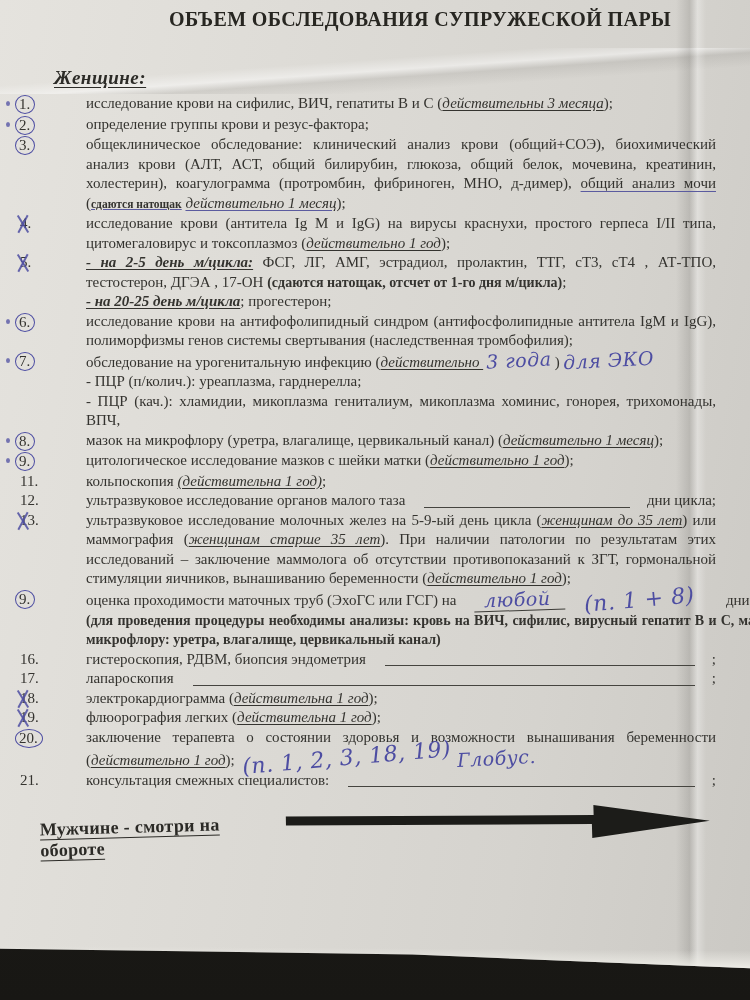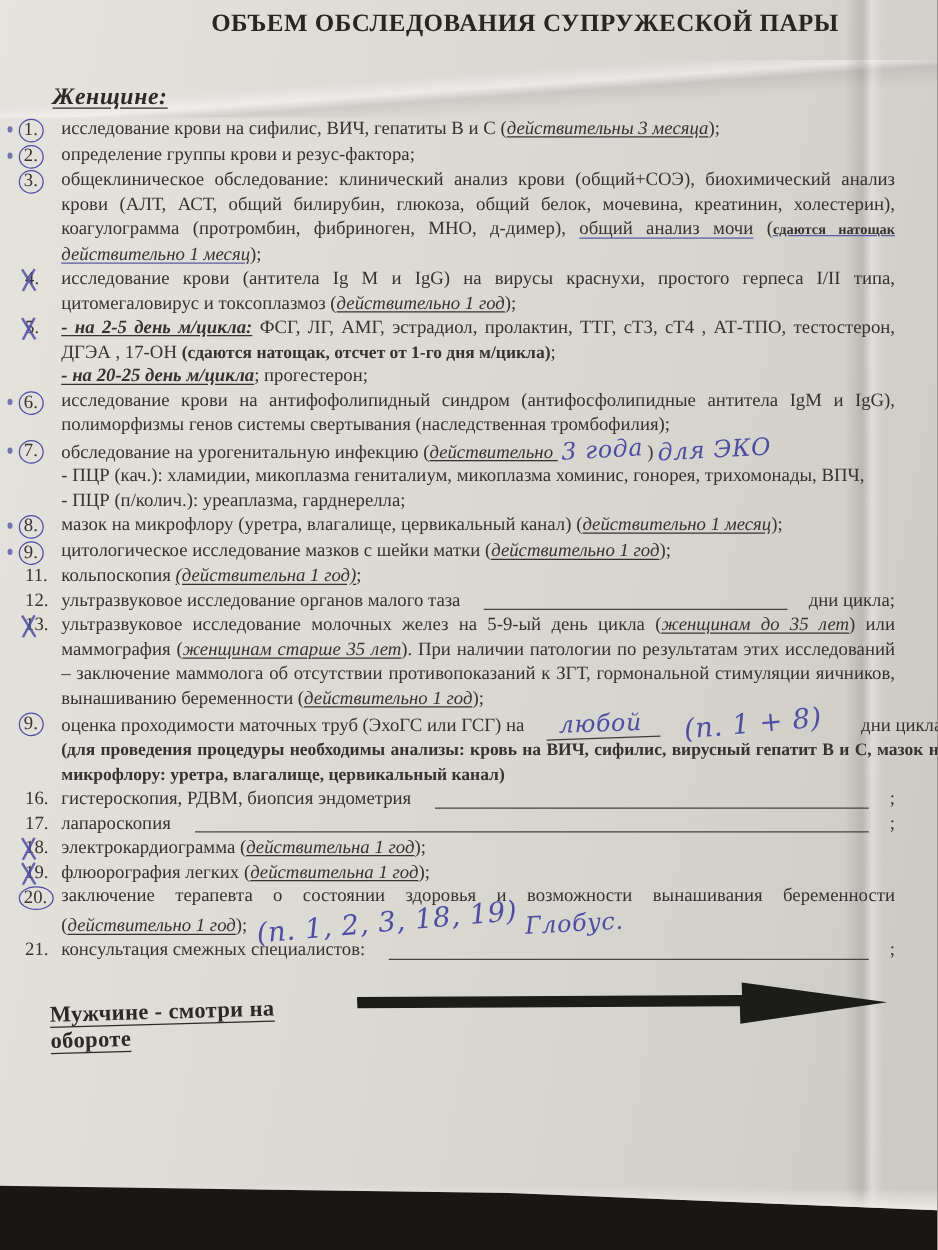--- a/index.html
+++ b/index.html
@@ -30,40 +30,40 @@
     transform:rotate(.4deg);
   }
 
   
   .content{position:absolute;left:16px;right:34px;top:0;padding-top:8px;color:#34332f;}
   .doc-title{
     font-size:20px;font-weight:bold;text-align:center;padding-left:108px;
     letter-spacing:.4px;color:#272621;white-space:nowrap;
   }
   .section-heading{
-    margin:36px 0 5px 26px;font-size:19px;font-weight:bold;font-style:italic;
+    margin:36px 0 5px 38px;font-size:19px;font-weight:bold;font-style:italic;
     text-decoration:underline;text-underline-offset:3px;color:#2c2b27;letter-spacing:.5px;
   }
   #items{font-size:15px;line-height:19.5px;}
   .item{display:flex;}
   .num{flex:0 0 31px;position:relative;padding-left:2px;}
   .nt{display:inline-block;padding:0 2px;}
   .num.circle .nt{
     border:1.5px solid #4d4da2;border-radius:50%;
     padding:0 4px 1px 3px;margin-left:-3px;line-height:16px;margin-top:1px;
   }
   .num.cross .nt::before,.num.cross .nt::after{
     content:"";position:absolute;left:-3px;width:20px;height:2px;top:9px;
     background:#4d4da2;opacity:.85;
   }
   .num.cross .nt::before{transform:rotate(58deg);}
   .num.cross .nt::after{transform:rotate(-62deg);}
   .pd{position:absolute;left:-10px;top:7px;width:4px;height:5px;border-radius:50%;background:#4d4da2;opacity:.75;}
   .ibody{flex:1;}
-  .row{text-align:justify;}
+  .row{text-align:justify;margin-left:37px;}
   .frow{display:flex;align-items:flex-end;text-align:center;gap:14px;}
   .frow > span{white-space:nowrap;}
   .sg-blank{flex:1 1 auto;border-bottom:1.5px solid #45443f;margin:0 3px 3px 5px;min-width:40px;}
   .sg-sp{flex:1 1 auto;}
   .sg-iu{font-style:italic;text-decoration:underline;text-underline-offset:2px;}
   .sg-iup{font-style:italic;text-decoration:underline;text-underline-offset:2px;text-decoration-color:#5b5b9f;}
   .sg-pu{text-decoration:underline;text-underline-offset:3px;text-decoration-color:#5b5b9f;}
   .sg-biu{font-weight:bold;font-style:italic;text-decoration:underline;text-underline-offset:2px;}
   .sg-bb{font-weight:bold;font-size:14px;}
   .sg-bbu{font-weight:bold;font-size:11.5px;text-decoration:underline;text-decoration-color:#5b5b9f;}
@@ -131,22 +131,22 @@
         <div class="item">
           <span class="num circle"><i class="pd"></i><span class="nt">6.</span></span>
           <div class="ibody">
             <div class="row"><span class="sg-t">исследование крови на антифофолипидный синдром (антифосфолипидные антитела IgM и IgG), полиморфизмы генов системы свертывания (наследственная тромбофилия);</span></div>
           </div>
         </div>
         <div class="item">
           <span class="num circle"><i class="pd"></i><span class="nt">7.</span></span>
           <div class="ibody">
             <div class="row"><span class="sg-t">обследование на урогенитальную инфекцию (</span><span class="sg-iu">действительно </span><span class="sg-hw">3 года</span><span class="sg-t">)</span><span class="sg-hw">для ЭКО</span></div>
+            <div class="row"><span class="sg-t">- ПЦР (п/колич.): уреаплазма, гарднерелла;</span></div>
             <div class="row"><span class="sg-t">- ПЦР (кач.): хламидии, микоплазма гениталиум, микоплазма хоминис, гонорея, трихомонады, ВПЧ,</span></div>
-            <div class="row"><span class="sg-t">- ПЦР (п/колич.): уреаплазма, гарднерелла;</span></div>
           </div>
         </div>
         <div class="item">
           <span class="num circle"><i class="pd"></i><span class="nt">8.</span></span>
           <div class="ibody">
             <div class="row"><span class="sg-t">мазок на микрофлору (уретра, влагалище, цервикальный канал) (</span><span class="sg-iu">действительно 1 месяц</span><span class="sg-t">);</span></div>
           </div>
         </div>
         <div class="item">
           <span class="num circle"><i class="pd"></i><span class="nt">9.</span></span>

